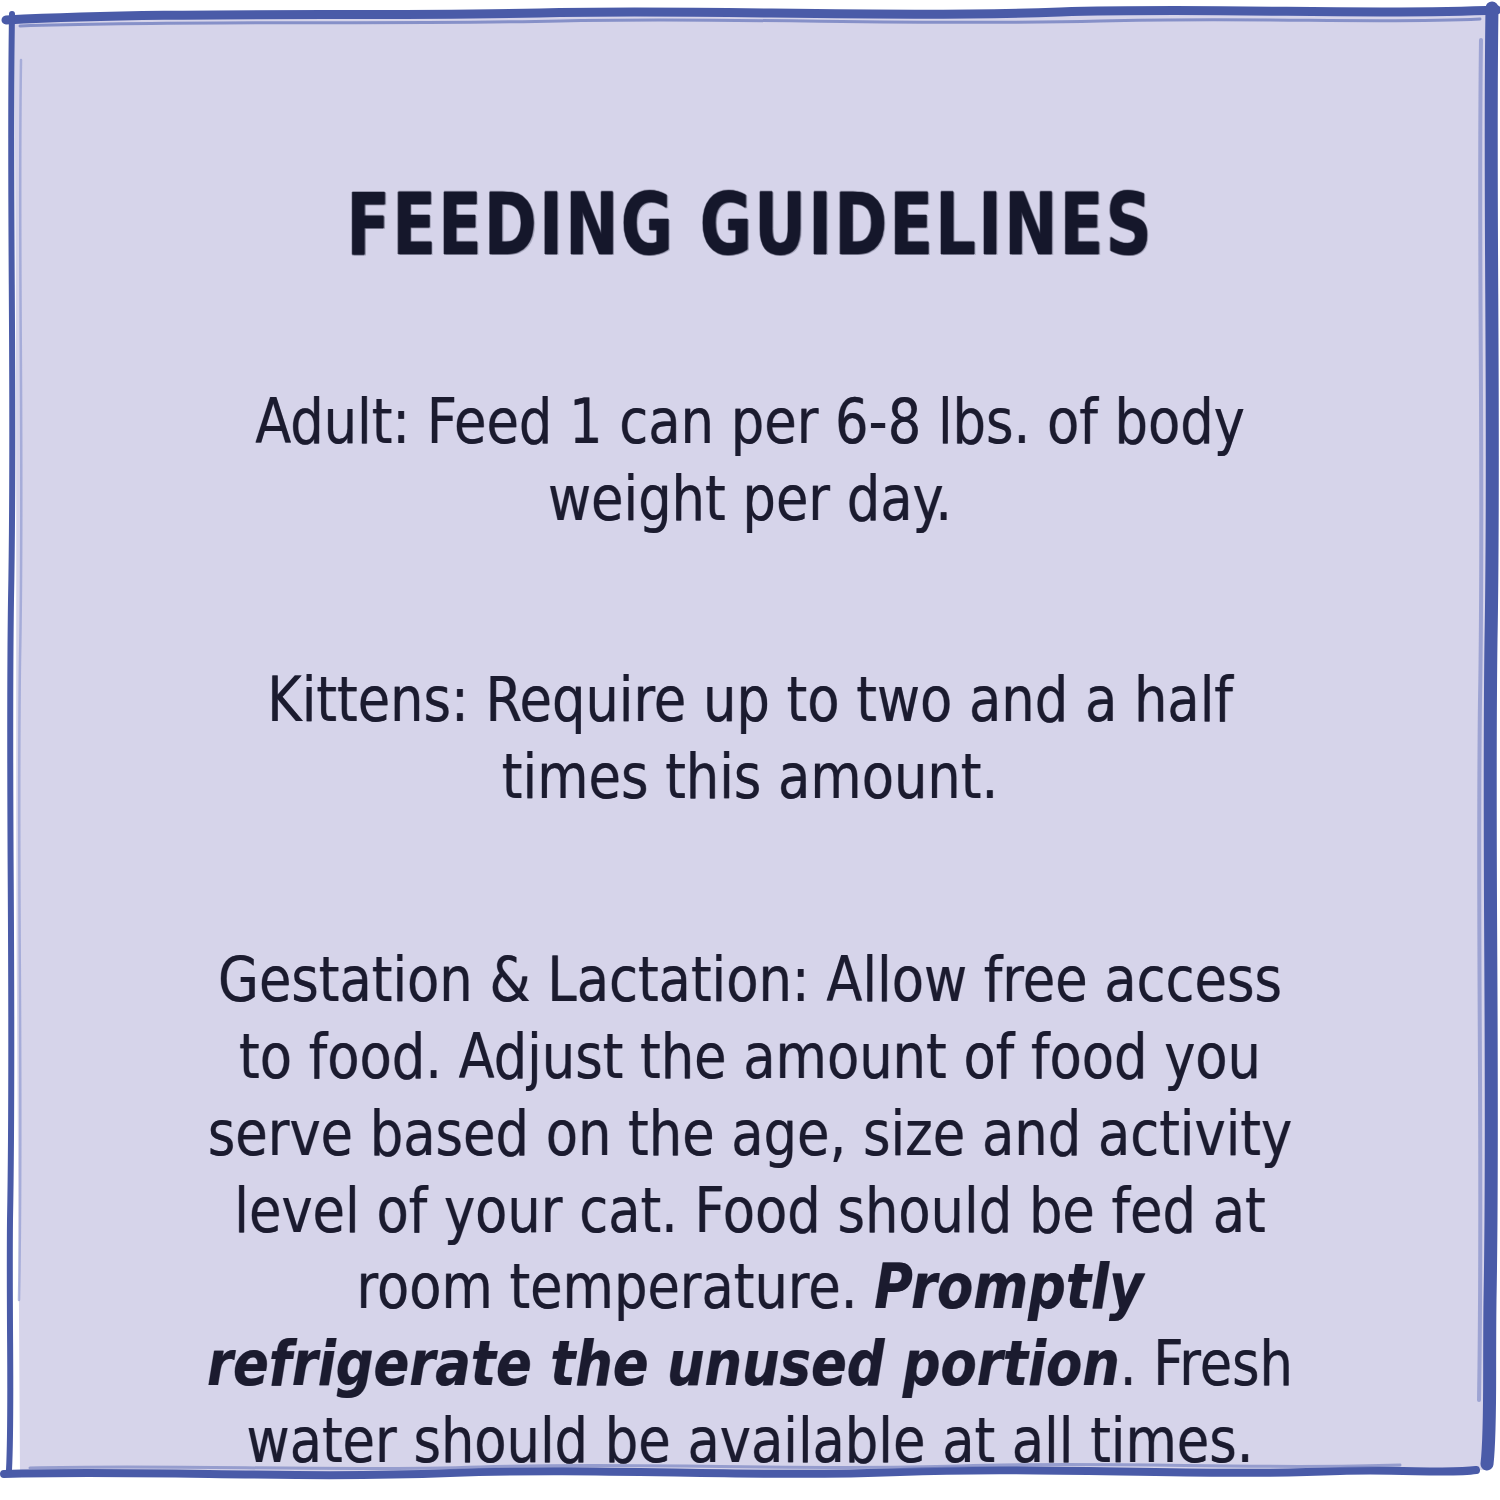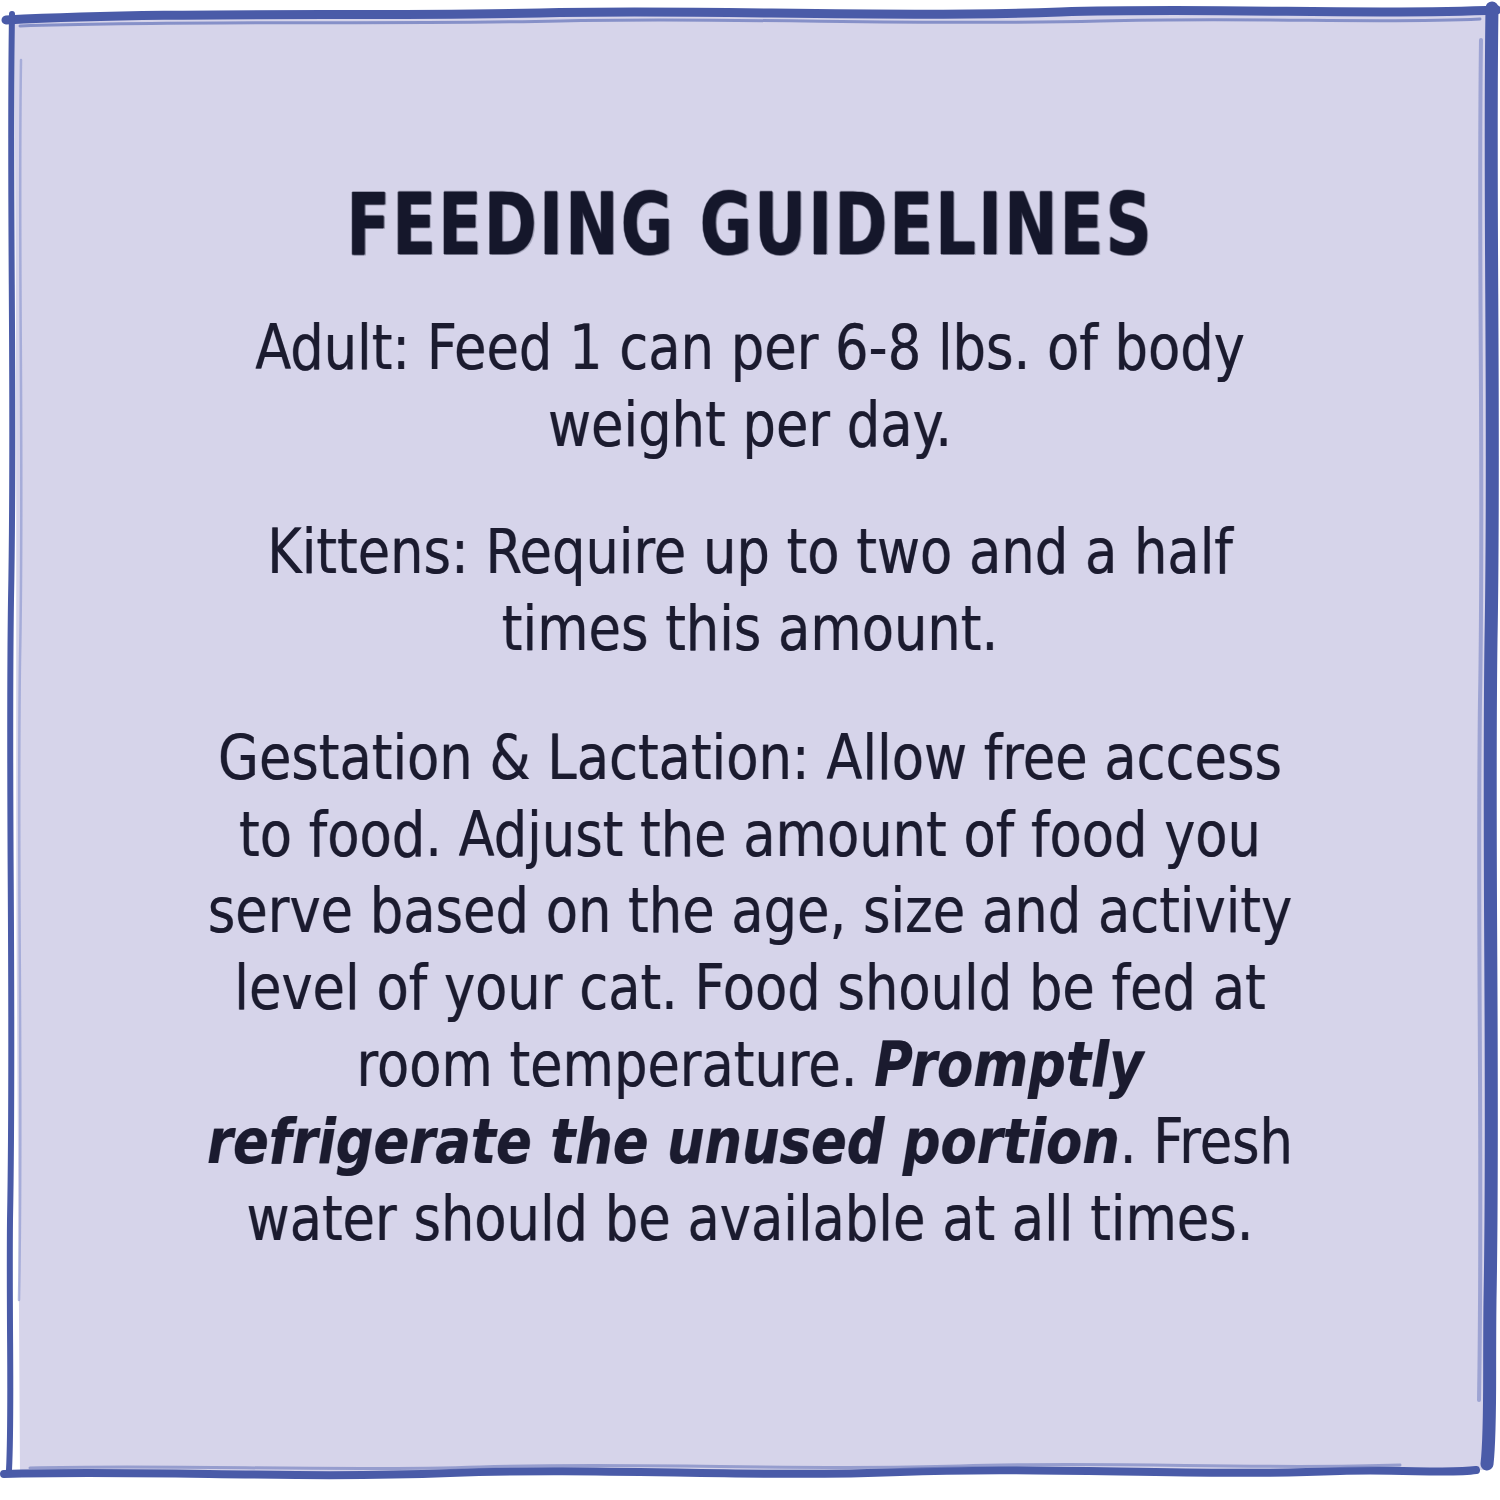--- a/index.html
+++ b/index.html
@@ -35,21 +35,21 @@
     position: absolute;
     left: 0;
     top: 0;
     width: 1500px;
     height: 1480px;
     box-sizing: border-box;
     padding: 0 120px;
     display: flex;
     flex-direction: column;
     align-items: center;
-    justify-content: flex-start;
+    justify-content: space-between;
     color: #1b1b2f;
     text-align: center;
   }
 
   #title {
     margin-top: 182px;
     font-family: "DejaVu Sans Condensed", "Liberation Sans Narrow", "Liberation Sans", sans-serif;
     font-weight: 700;
     font-size: 86px;
     line-height: 0.98;

